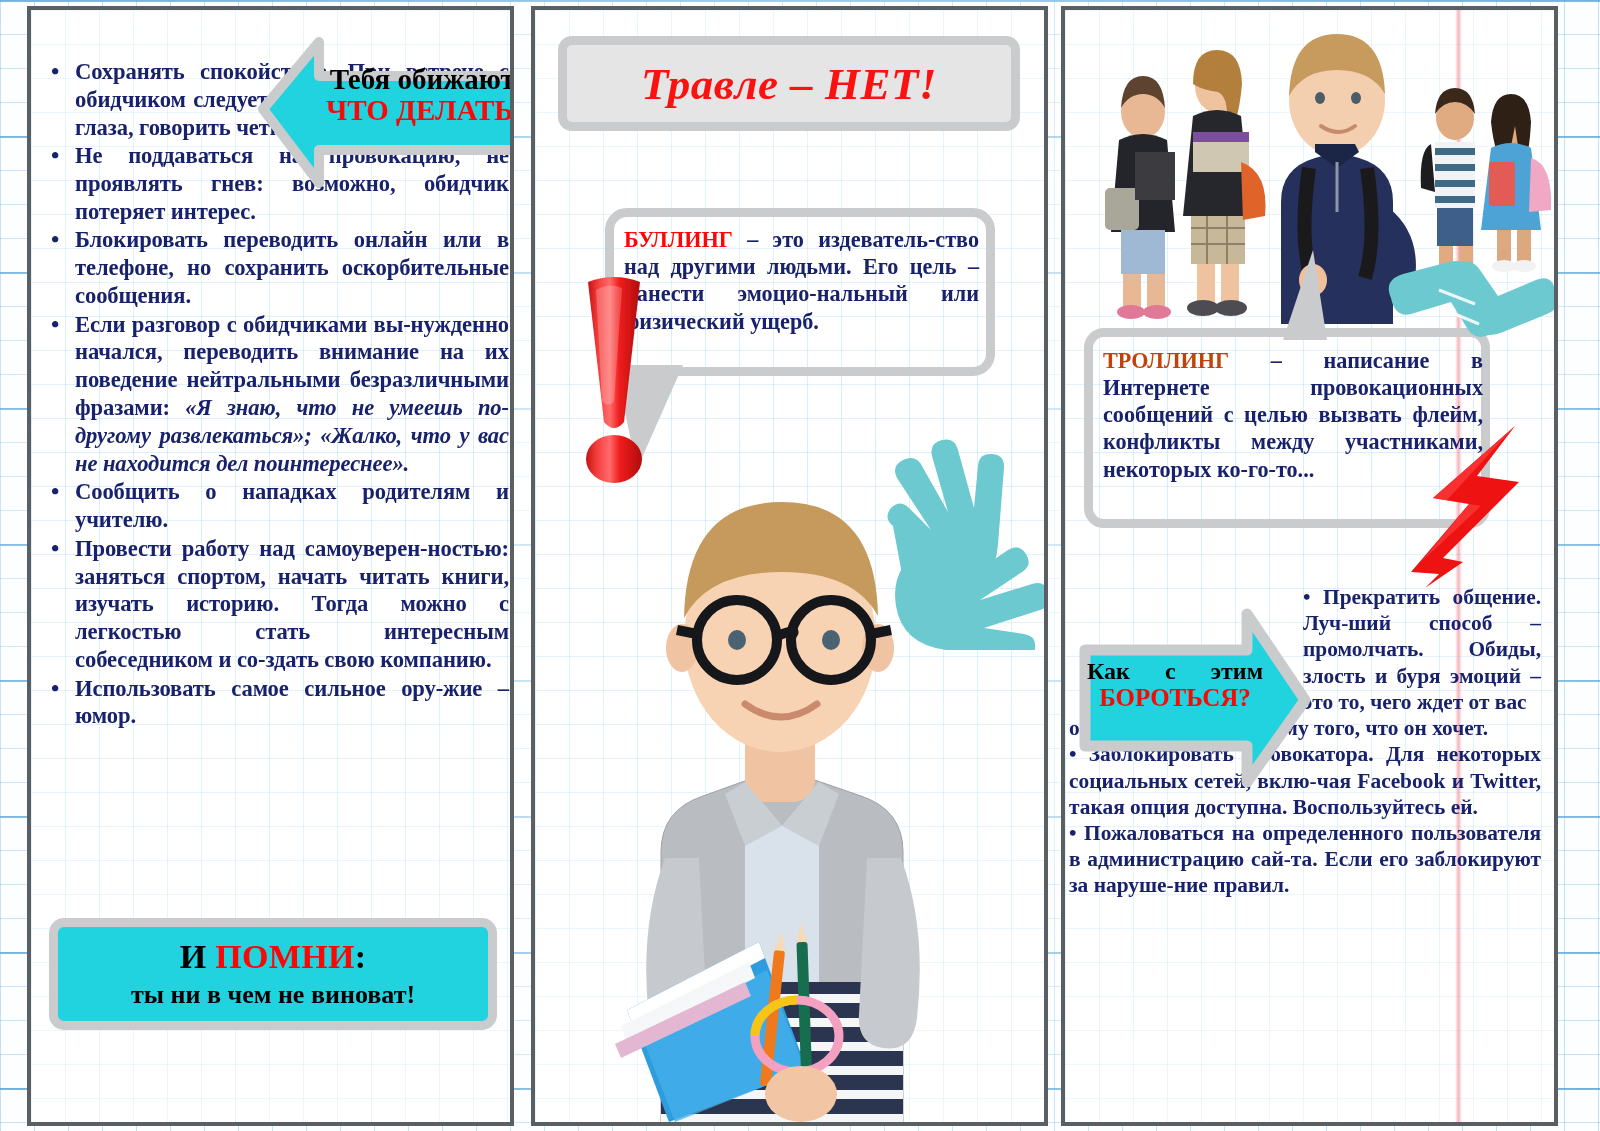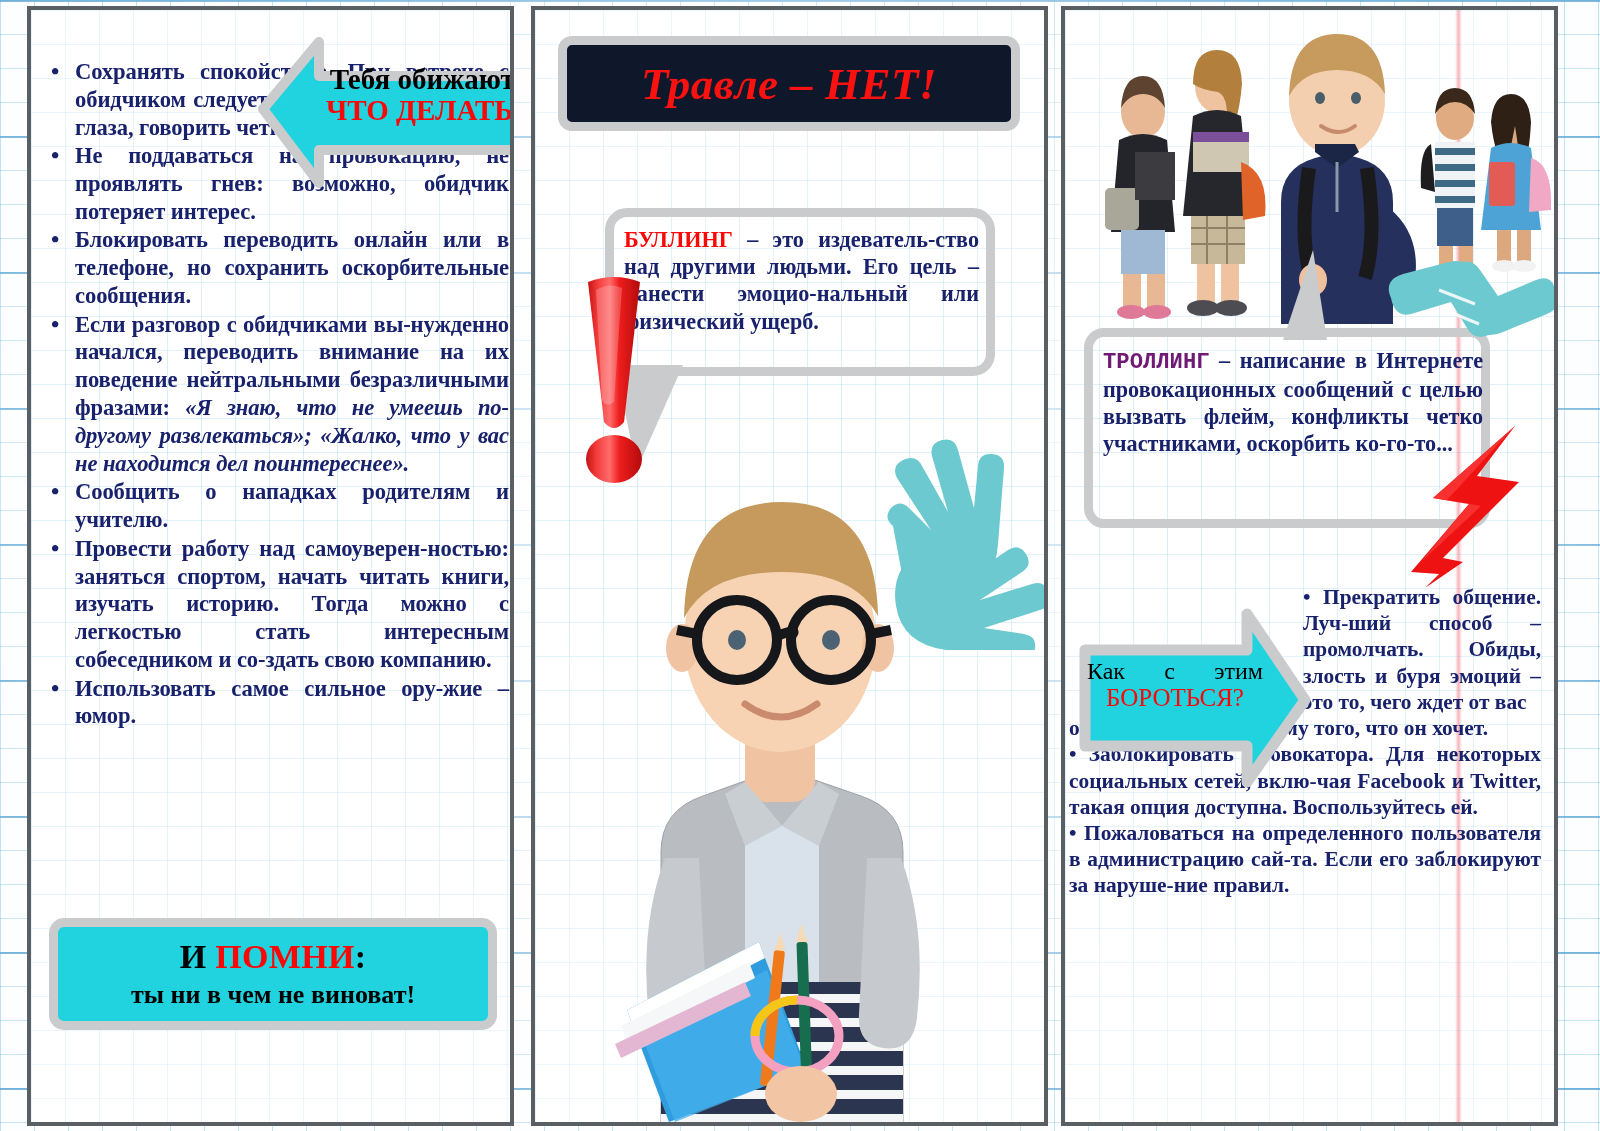--- a/index.html
+++ b/index.html
@@ -148,21 +148,21 @@
   #remind-box .rb-line1 .red { color: #fc0606; }
   #remind-box .rb-line2 {
     font-size: 26px; font-weight: bold; color: #000000; margin-top: 4px;
   }
 
   
   #title-box {
     position: absolute;
     left: 23px; top: 26px;
     width: 462px; height: 95px;
-    background: #0f172a;
+    background: #e5e5e5;
     border: 9px solid #c9cbcd;
     border-radius: 14px;
     display: flex; align-items: center; justify-content: center;
     z-index: 6;
   }
   #title-box .title-text {
     color: #fc1111;
     font-style: italic;
     font-weight: bold;
     font-size: 45px;
@@ -241,21 +241,21 @@
     border-radius: 20px;
     z-index: 4;
   }
   #bubble-trolling .bub-text {
     position: absolute;
     left: 10px; top: 10px; width: 380px;
     font-size: 22.2px;
     line-height: 1.223;
     color: #18216b; font-weight: bold; text-align: justify;
   }
-  #bubble-trolling .kw { color: #701a75; font-family: Liberation Mono, monospace; }
+  #bubble-trolling .kw { color: #c2410c; }
   #bubble-tail-r {
     position: absolute;
     left: 218px; top: 240px;
     width: 0; height: 0;
     border-left: 30px solid transparent;
     border-right: 14px solid transparent;
     border-bottom: 90px solid #c9cbcd;
     z-index: 3;
   }
   #bolt { position: absolute; left: 338px; top: 412px; width: 120px; height: 168px; z-index: 6; }
@@ -266,21 +266,21 @@
     left: -18px; top: 590px;
     width: 268px; height: 200px;
     z-index: 6;
   }
   #arrow-fight .arrow-label {
     position: absolute;
     left: 40px; top: 58px;
     width: 176px;
     text-align: center;
     line-height: 1.1;
-    font-weight: normal;
+    font-weight: bold;
     color: #000;
     font-size: 24px;
   }
   #arrow-fight .arrow-label .spread {
     display: block;
     text-align: justify;
     text-align-last: justify;
   }
   #arrow-fight .arrow-label .red { color: #fc0606; display: block; font-size: 25px; }
 
@@ -540,21 +540,21 @@
     </g>
     <g stroke="#ffffff" stroke-width="3" fill="none" opacity="0.85">
       <path d="M56 58 L92 72"></path>
       <path d="M62 78 L96 92"></path>
     </g>
   </svg>
 
   <div id="bubble-tail-r"></div>
   <div id="bubble-trolling">
     <div class="bub-text">
-      <span class="kw">ТРОЛЛИНГ</span><span> – написание в Интернете провокационных сообщений с целью вызвать флейм, конфликты четко участниками, оскорбить ко-го-то...</span>
+      <span class="kw">ТРОЛЛИНГ</span><span> – написание в Интернете провокационных сообщений с целью вызвать флейм, конфликты между участниками, некоторых ко-го-то...</span>
     </div>
   </div>
 
   <svg id="bolt" viewBox="0 0 120 168">
     <path d="M112 4 L30 76 L66 82 L8 150 L36 152 L22 166 L60 140 L40 136 L116 60 L74 54 Z" fill="#ee1212"></path>
     <path d="M112 4 L30 76 L66 82 L18 140 L78 84 L44 78 Z" fill="#f83030"></path>
   </svg>
 
   <div id="arrow-fight">
     <svg width="268" height="200" viewBox="0 0 268 200">

